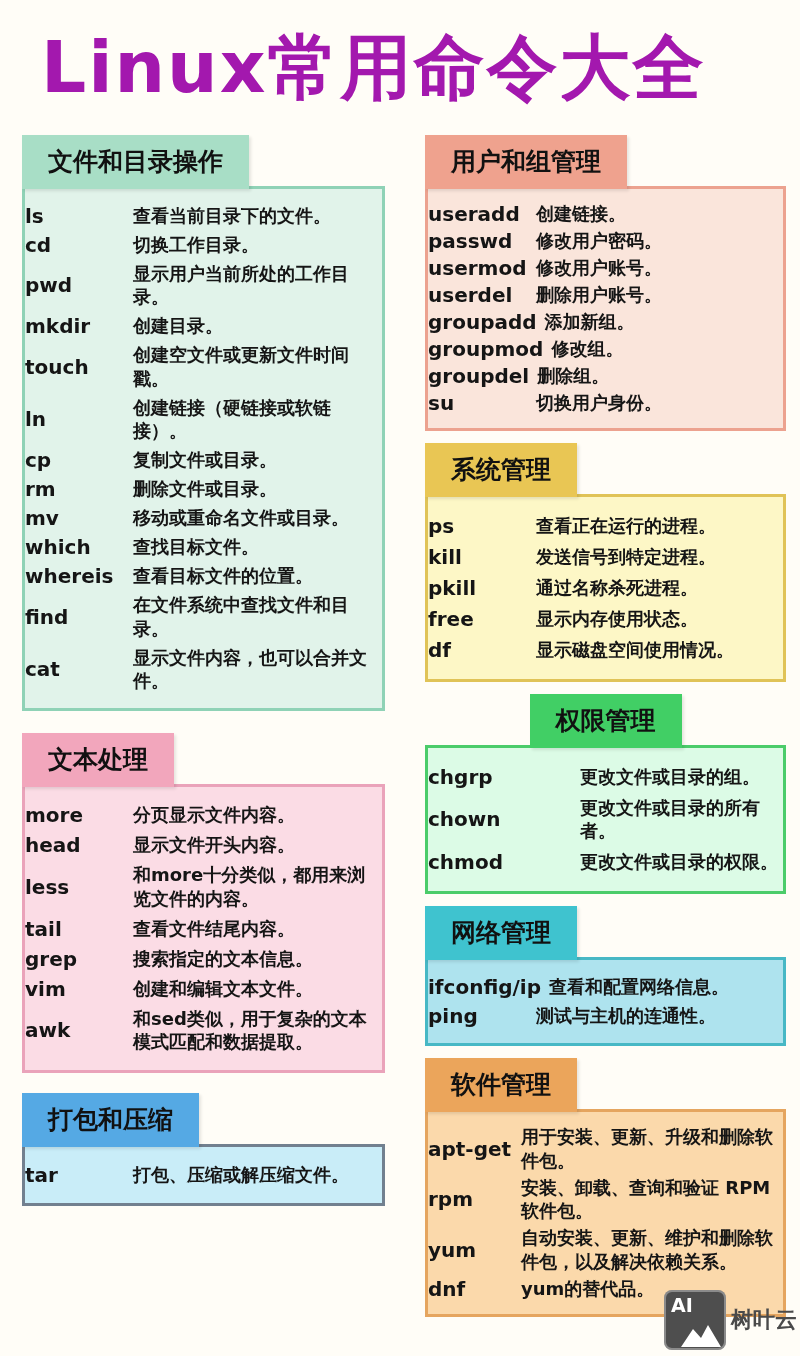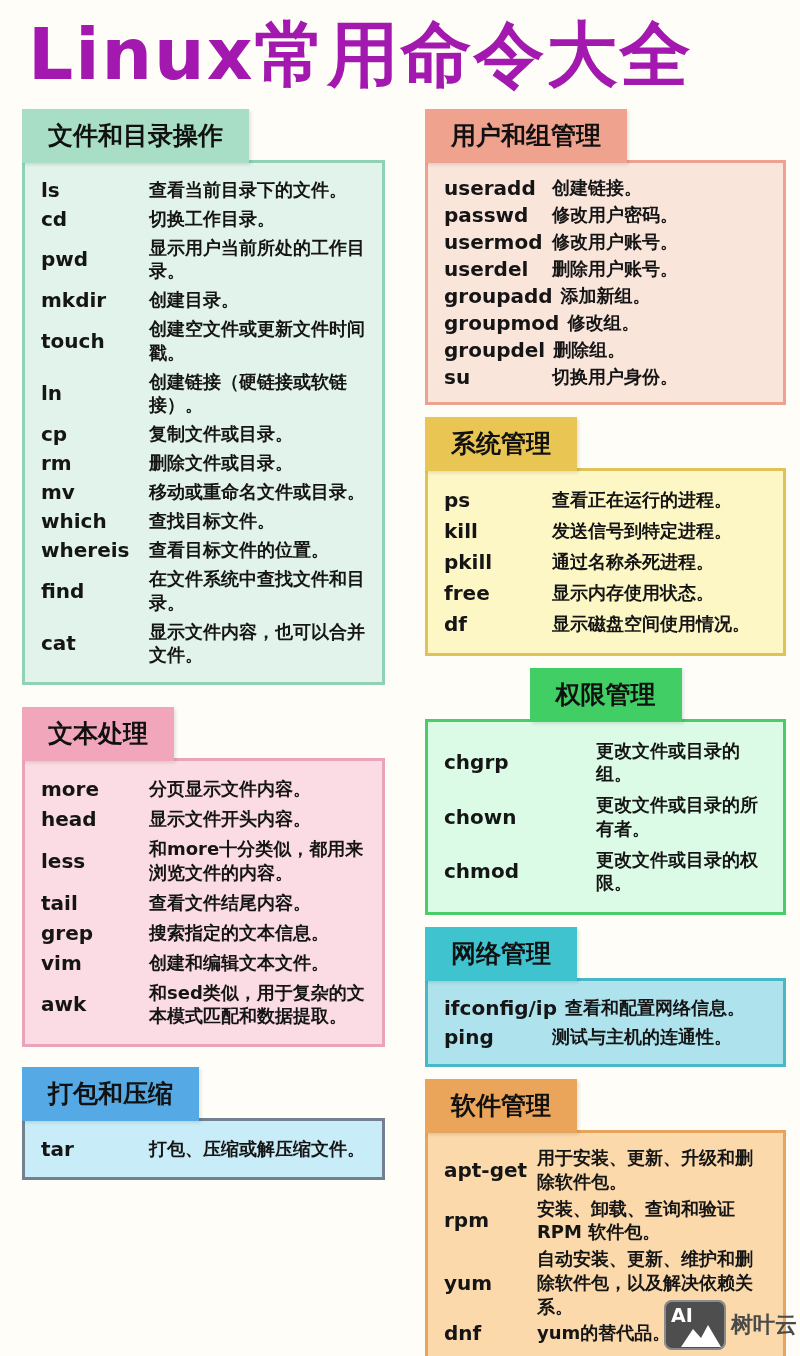--- a/index.html
+++ b/index.html
@@ -3,21 +3,21 @@
 <meta charset="utf-8">
 <style>
   html,body{margin:0;padding:0;}
   body{
     width:800px;height:1356px;overflow:hidden;position:relative;
     background:#fffdf7;
     font-family:"DejaVu Sans","Liberation Sans",sans-serif;
     color:#151515;
   }
   .page-title{
-    margin:4px;padding:14px 0 8px 24px;
+    margin:17px;padding:14px 0 8px 24px;
     font-size:71px;font-weight:900;line-height:1.05;
     letter-spacing:2px;white-space:nowrap;
   }
   .columns{display:flex;align-items:flex-start;gap:40px;padding:4px 14px 0 22px;}
   .col{display:flex;flex-direction:column;}
   .col-left{width:363px;flex:0 0 363px;}
   .col-right{width:361px;flex:0 0 361px;}
   .section{display:flex;flex-direction:column;align-items:flex-start;}
   .tab{
     position:relative;z-index:2;display:inline-block;
@@ -25,21 +25,21 @@
     padding:10px 26px 11px 26px;
     font-size:25px;font-weight:700;color:#111;
     margin-bottom:-3px;
     box-shadow:2px 2px 3px rgba(0,0,0,0.10);
     white-space:nowrap;
   }
   .box{
     position:relative;z-index:1;align-self:stretch;
     background:var(--body);
     border:3px solid var(--bord);
-    padding:10px 16px;
+    padding:10px 0;
     box-sizing:border-box;
   }
   .row{display:flex;align-items:center;}
   .cmd{
     min-width:100px;padding-right:8px;white-space:nowrap;
     font-weight:700;font-size:20px;
   }
   .desc{font-weight:700;font-size:18px;line-height:1.32;}
   
   .sec-files-dirs .row{margin:5px 0;}      .sec-files-dirs{margin-bottom:22px;}
@@ -50,21 +50,21 @@
   .sec-permissions .row{margin:7px 0;gap:44px;}     .sec-permissions{margin-bottom:12px;align-items:center;}
   .sec-network .row{margin:5px 0;}         .sec-network{margin-bottom:12px;}
   .sec-software .row{margin:3px 0;}
   .sec-software .cmd{min-width:85px;}
   
   .watermark{
     position:absolute;right:3px;bottom:6px;z-index:5;
     display:flex;align-items:center;gap:5px;
   }
   .wm-icon{
-    width:62px;height:50px;border-radius:8px;background:#4e4e4e;
+    width:62px;height:60px;border-radius:8px;background:#4e4e4e;
     position:relative;flex:0 0 62px;
     box-shadow:0 0 0 2px rgba(255,255,255,0.35) inset;
   }
   .wm-icon .ai{
     position:absolute;top:4px;left:7px;
     color:#fff;font-weight:900;font-size:19px;letter-spacing:0;
   }
   .wm-icon svg{position:absolute;right:3px;bottom:3px;}
   .wm-text{font-size:22px;font-weight:700;color:#4a4a4a;white-space:nowrap;}
 </style>

